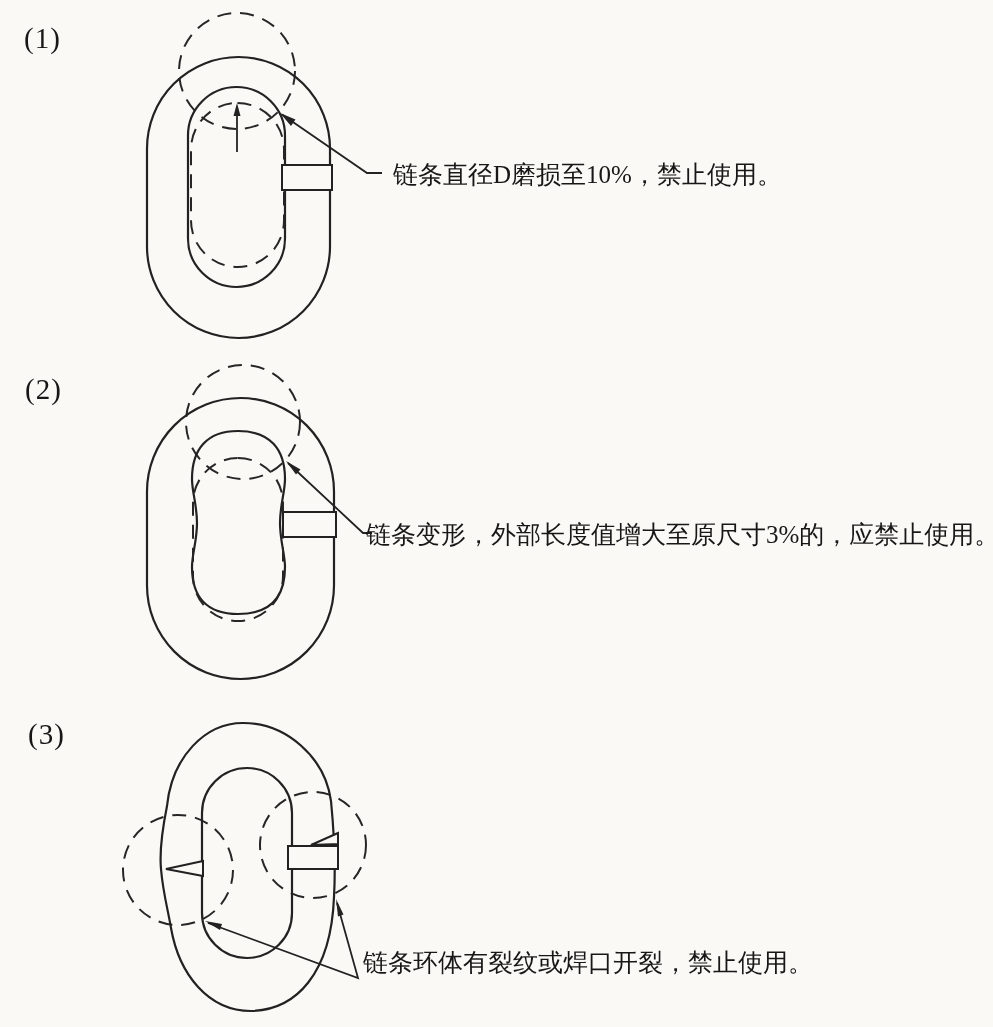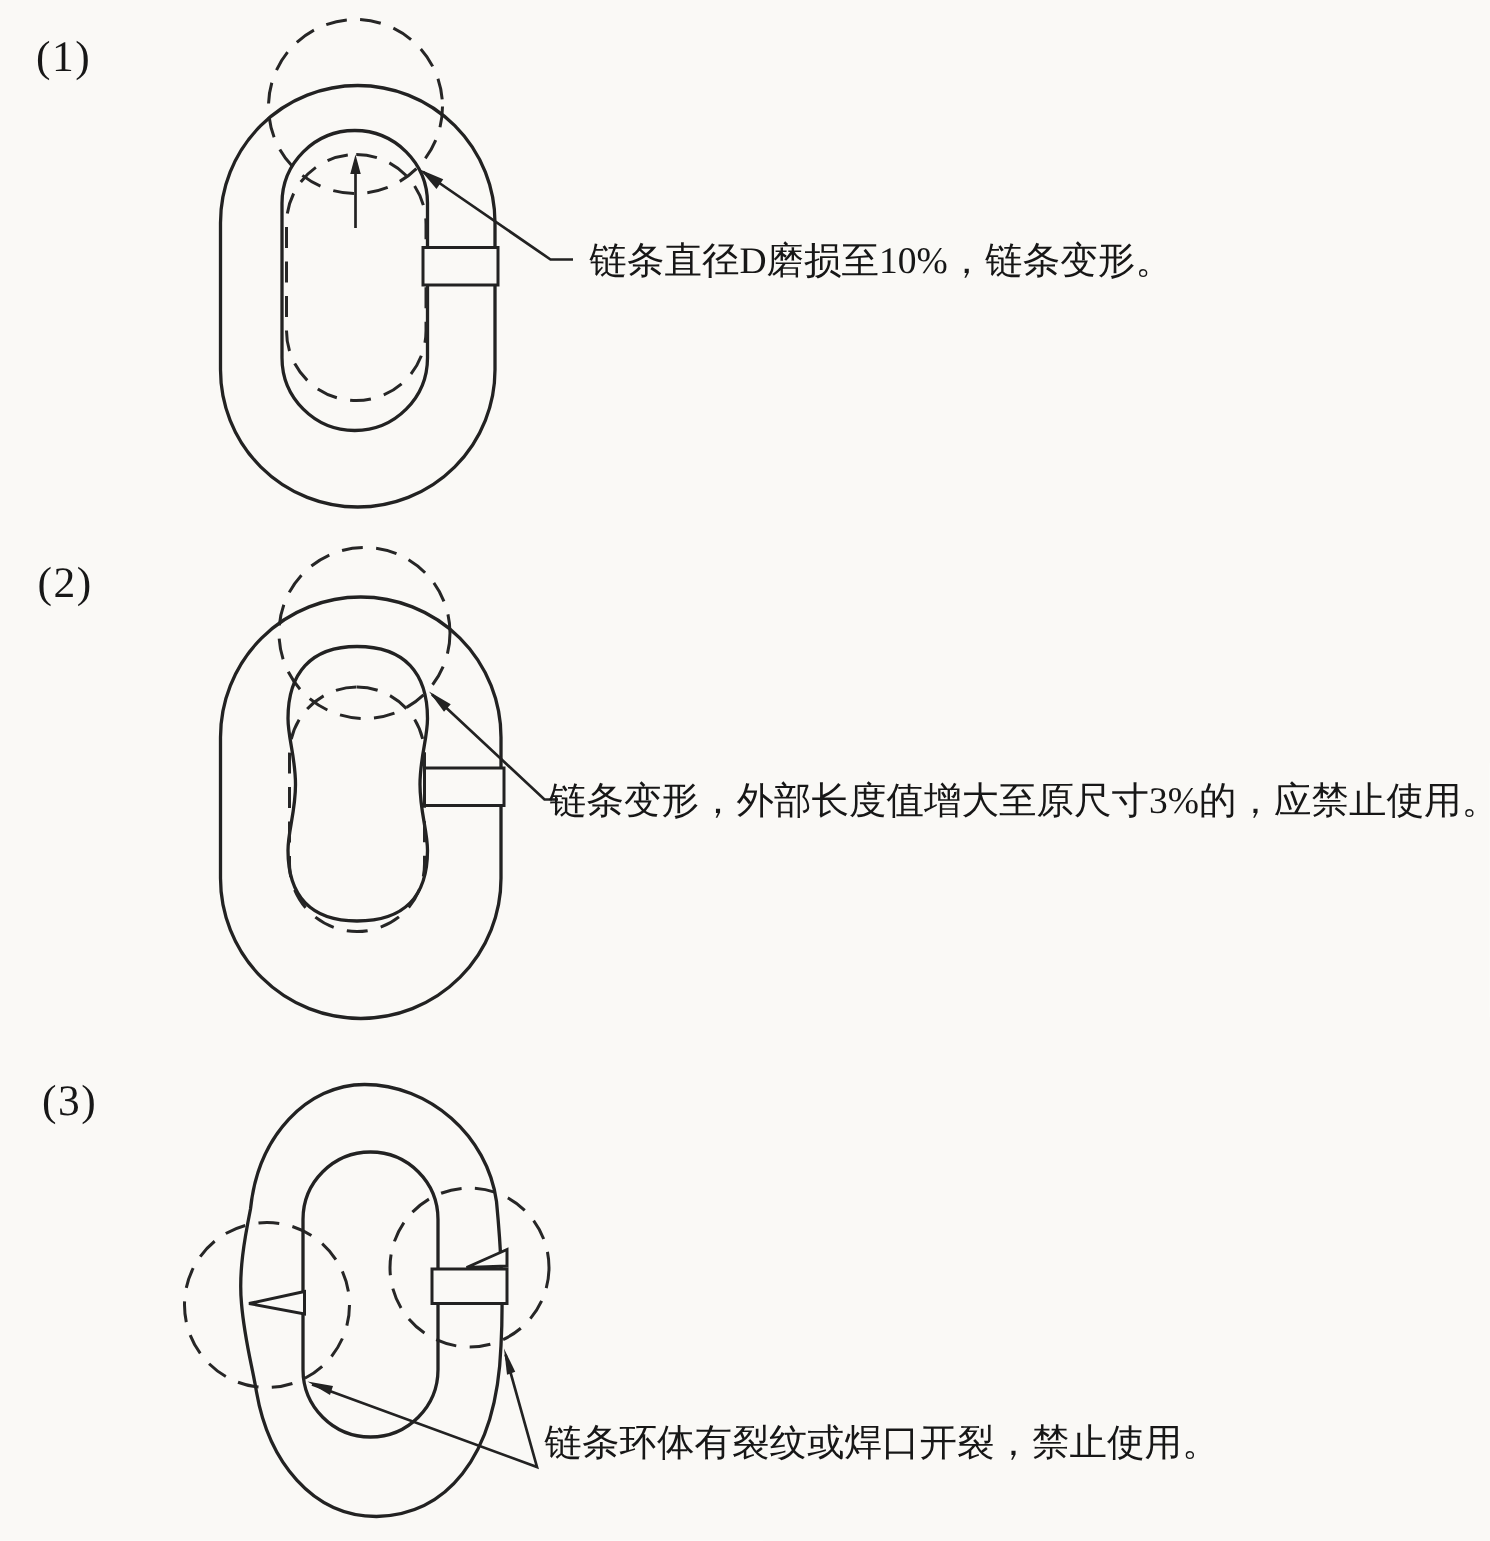--- a/index.html
+++ b/index.html
@@ -82,17 +82,17 @@
       <path class="leader" d="M208,923 L358,978 L337,903"></path>
       <polygon class="arrowhead" points="205,921 222,924 220,930"></polygon>
       <polygon class="arrowhead" points="336,899 343.5,914.5 338,916.5"></polygon>
     </g>
   </svg>
 
   <div class="fig-index" style="left:24px; top:21px;">(1)</div>
   <div class="fig-index" style="left:25px; top:372px;">(2)</div>
   <div class="fig-index" style="left:28px; top:717px;">(3)</div>
 
-  <div class="caption" style="left:393px; top:160px;">链条直径D磨损至10%，链条变形。</div>
+  <div class="caption" style="left:393px; top:160px;">链条直径D磨损至10%，禁止使用。</div>
   <div class="caption" style="left:366px; top:520px;">链条变形，外部长度值增大至原尺寸3%的，应禁止使用。</div>
   <div class="caption" style="left:363px; top:948px;">链条环体有裂纹或焊口开裂，禁止使用。</div>
 
 </div>
 
 </body></html>

